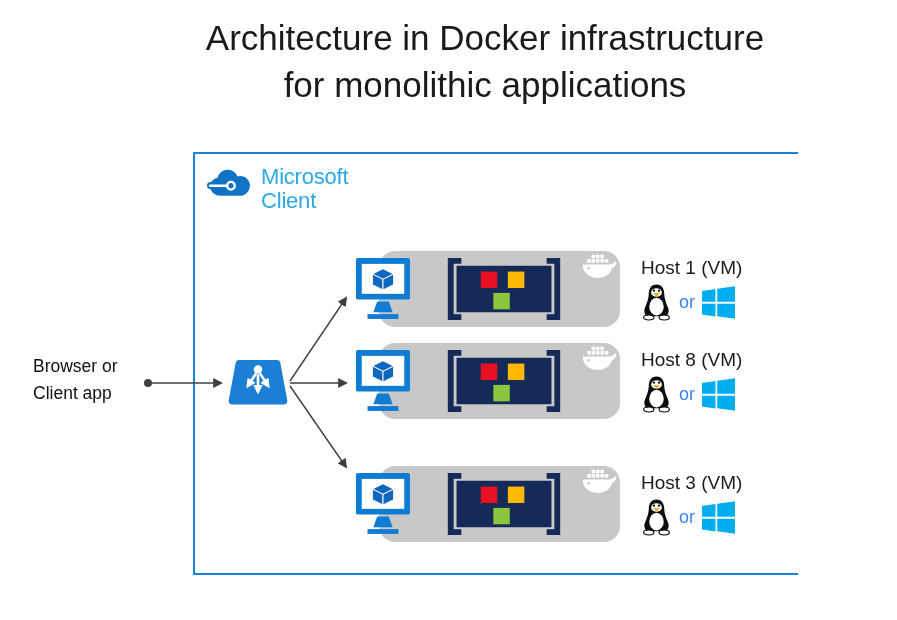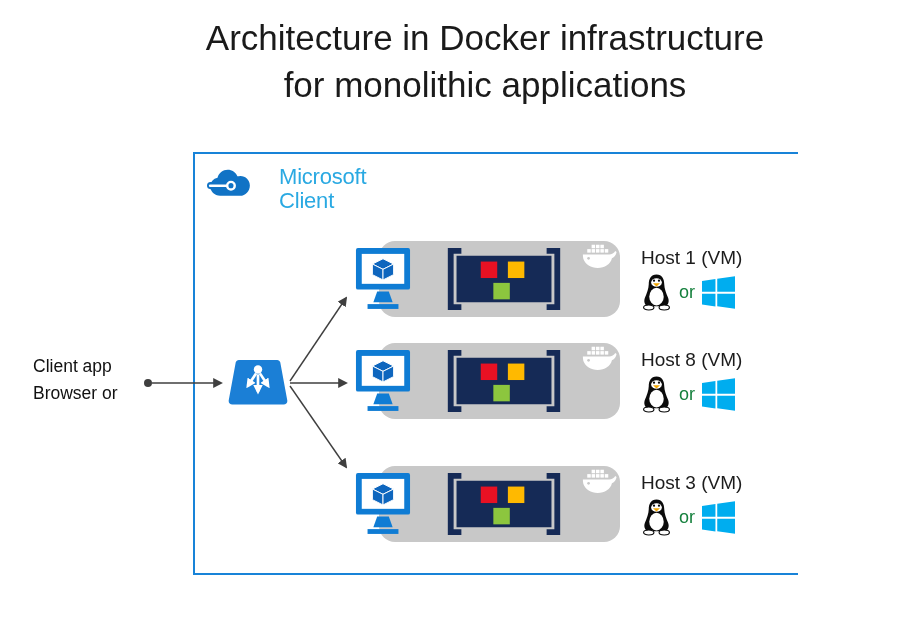--- a/index.html
+++ b/index.html
@@ -8,42 +8,42 @@
     font-family:"Liberation Sans", sans-serif;
   }
   .title{
     position:absolute;left:70px;top:14px;width:830px;text-align:center;
     font-size:35px;line-height:47px;font-weight:300;color:#1a1a1a;letter-spacing:0px;
   }
   .azure-box{
     position:absolute;left:193px;top:152px;width:606px;height:419px;
     border:2px solid #1883d8;background:#ffffff;
   }
-  .azure-logo{position:absolute;left:207px;top:165px;display:flex;align-items:flex-start;gap:18px;}
+  .azure-logo{position:absolute;left:207px;top:165px;display:flex;align-items:flex-start;}
   .azure-cloud{width:47px;height:31px;margin-top:3px;}
   .azure-brand{margin-left:7px;font-size:22px;line-height:24px;font-weight:300;letter-spacing:-0.2px;}
   .client-label{
     position:absolute;left:33px;top:353px;font-size:17.5px;line-height:27px;color:#111;
   }
   .lb-icon{position:absolute;left:228px;top:359px;width:60px;height:47px;}
   .arrows-layer{position:absolute;left:0;top:0;width:897px;height:620px;pointer-events:none;z-index:6;}
   .host-row{position:absolute;left:355px;width:470px;height:76px;}
-  .row-1{top:241px;} .row-2{top:343px;} .row-3{top:430px;margin-top:36px;}
+  .row-1{top:251px;} .row-2{top:343px;} .row-3{top:430px;margin-top:36px;}
   .monitor{position:absolute;left:0;top:5px;width:56px;height:66px;z-index:3;}
   .docker-host{
     position:absolute;left:24px;top:0;width:241px;height:76px;border-radius:16px;
   }
   .container-icon{position:absolute;left:66px;top:7px;width:118px;height:62px;}
   .whale-icon{position:absolute;left:203px;top:2px;width:35px;height:28px;}
   .host-label{position:absolute;left:286px;top:5px;color:#1c1c1c;}
   .host-name{font-size:19px;line-height:24px;}
   .os-row{display:flex;align-items:center;gap:7px;margin-top:2px;height:40px;}
   .tux-icon{width:31px;height:38px;}
   .win-icon{width:33px;height:33px;}
-  .or-text{font-size:18px;color:#15803d;}
+  .or-text{font-size:18px;color:#3b82f6;}
 </style>
 </head>
 <body>
 
 <div class="canvas">
 
   <div class="title">
     <div>Architecture in Docker infrastructure</div>
     <div>for monolithic applications</div>
   </div>
@@ -59,22 +59,22 @@
       <rect x="2" y="17" width="20" height="2.6" rx="1.3" fill="#ffffff"></rect>
       <circle cx="25.5" cy="18.3" r="4" fill="none" stroke="#ffffff" stroke-width="2.6"></circle>
     </svg>
     <div class="azure-brand" style="color: rgb(42, 169, 226);">
       <div>Microsoft</div>
       <div>Client</div>
     </div>
   </div>
 
   <div class="client-label">
+    <div>Browser or</div>
     <div>Client app</div>
-    <div>Browser or</div>
   </div>
 
   <svg class="lb-icon" viewBox="0 0 62 49">
     <path d="M11,1 H51 C52.5,1 53.8,2 54.2,3.5 L61.5,43 C62,45.5 60.3,47.5 57.8,47.5 H4.2 C1.7,47.5 0,45.5 0.5,43 L7.8,3.5 C8.2,2 9.5,1 11,1 Z" fill="#1b7fd6"></path>
     <defs>
       <marker id="ah-w" viewBox="0 0 10 10" refX="7" refY="5" markerWidth="3.6" markerHeight="3.6" orient="auto">
         <path d="M0,0 L10,5 L0,10 Z" fill="#ffffff"></path>
       </marker>
     </defs>
     <circle cx="31" cy="11" r="4.4" fill="#ffffff"></circle>

